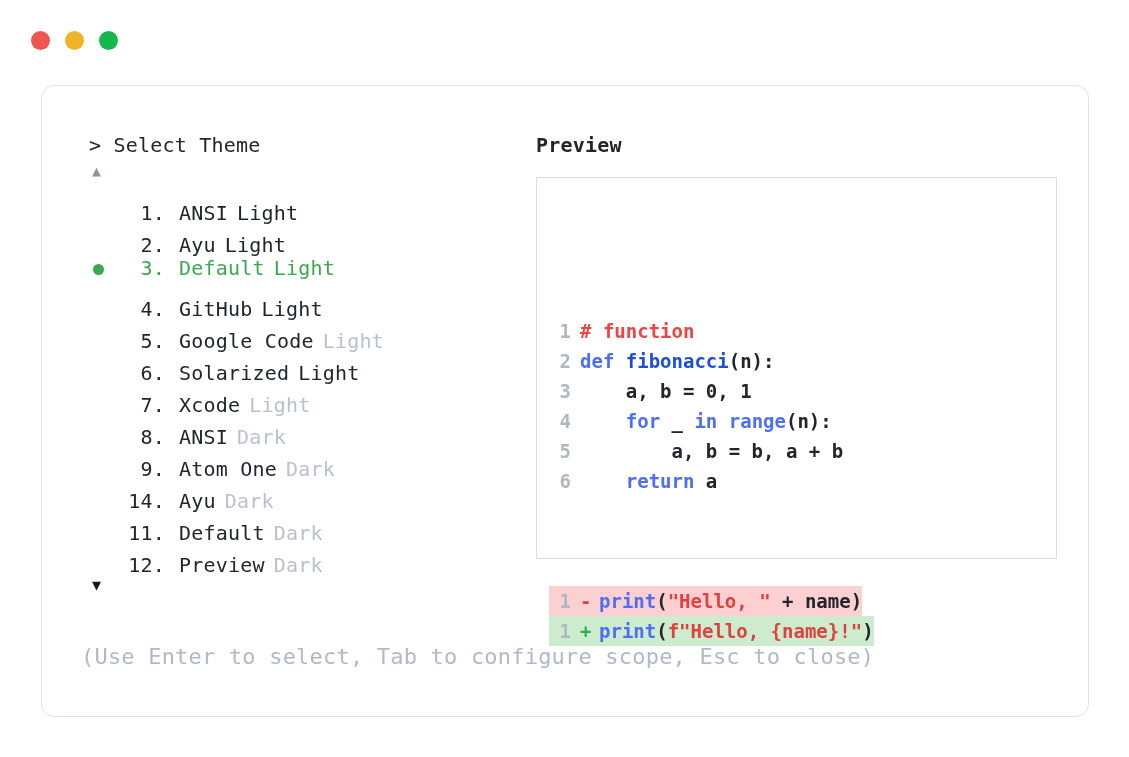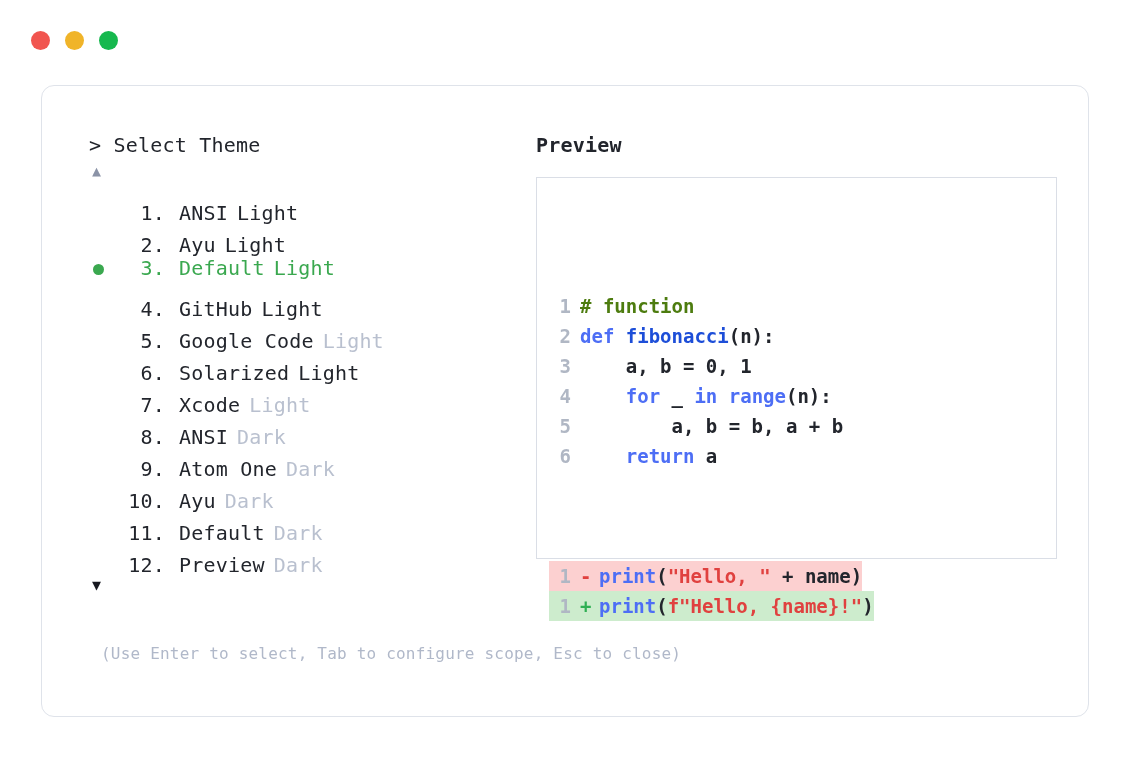--- a/index.html
+++ b/index.html
@@ -182,35 +182,35 @@
     margin-right: 9px;
     text-align: left;
   }
   .sign.minus { color: #e0413f; }
   .sign.plus  { color: #2faf53; }
 
   .code-line.del { background: #fcd0d0; }
   .code-line.add { background: #cdeccd; }
 
   .tok-comment { color: #1a8а38; }
-  .tok-comment { color: #4d7c0f; }
+  .tok-comment { color: #ef4444; margin-top: 25px; }
   .tok-kw      { color: #4d6ef5; }
   .tok-fn      { color: #1d4ed8; }
   .tok-plain   { color: #22252c; }
   .tok-str     { color: #e0413f; }
   .tok-num     { color: #22252c; }
 
   .diff-block { margin-top: 30px; }
 
   
   .hint {
     position: absolute;
-    left: 32px;
+    left: 12px;
     top: 558px;
-    font-size: 16px;
+    font-size: 22px;
     color: #b0b8c9;
     letter-spacing: 0.2px;
     white-space: pre;
     text-align: center;
   }
 </style>
 </head>
 <body>
 
 <div class="titlebar">
@@ -229,21 +229,21 @@
       <div class="theme-list" id="theme-list">
           <div class="theme-row"><span class="marker"></span><span class="idx">1.</span><span class="name">ANSI</span><span class="variant strong">Light</span></div>
           <div class="theme-row"><span class="marker"></span><span class="idx">2.</span><span class="name">Ayu</span><span class="variant strong">Light</span></div>
           <div class="theme-row selected"><span class="marker"><span class="bullet"></span></span><span class="idx">3.</span><span class="name">Default</span><span class="variant strong">Light</span></div>
           <div class="theme-row"><span class="marker"></span><span class="idx">4.</span><span class="name">GitHub</span><span class="variant strong">Light</span></div>
           <div class="theme-row"><span class="marker"></span><span class="idx">5.</span><span class="name">Google Code</span><span class="variant dim">Light</span></div>
           <div class="theme-row"><span class="marker"></span><span class="idx">6.</span><span class="name">Solarized</span><span class="variant strong">Light</span></div>
           <div class="theme-row"><span class="marker"></span><span class="idx">7.</span><span class="name">Xcode</span><span class="variant dim">Light</span></div>
           <div class="theme-row"><span class="marker"></span><span class="idx">8.</span><span class="name">ANSI</span><span class="variant dim">Dark</span></div>
           <div class="theme-row"><span class="marker"></span><span class="idx">9.</span><span class="name">Atom One</span><span class="variant dim">Dark</span></div>
-          <div class="theme-row"><span class="marker"></span><span class="idx">10.</span><span class="name">Ayu</span><span class="variant dim">Dark</span></div>
+          <div class="theme-row"><span class="marker"></span><span class="idx">14.</span><span class="name">Ayu</span><span class="variant dim">Dark</span></div>
           <div class="theme-row"><span class="marker"></span><span class="idx">11.</span><span class="name">Default</span><span class="variant dim">Dark</span></div>
           <div class="theme-row"><span class="marker"></span><span class="idx">12.</span><span class="name">Preview</span><span class="variant dim">Dark</span></div>
         </div>
 
       <div class="scroll-arrow down">▼</div>
     </div>
 
     <div class="right-col">
       <div class="preview-title">Preview</div>
       <div class="preview-box">

